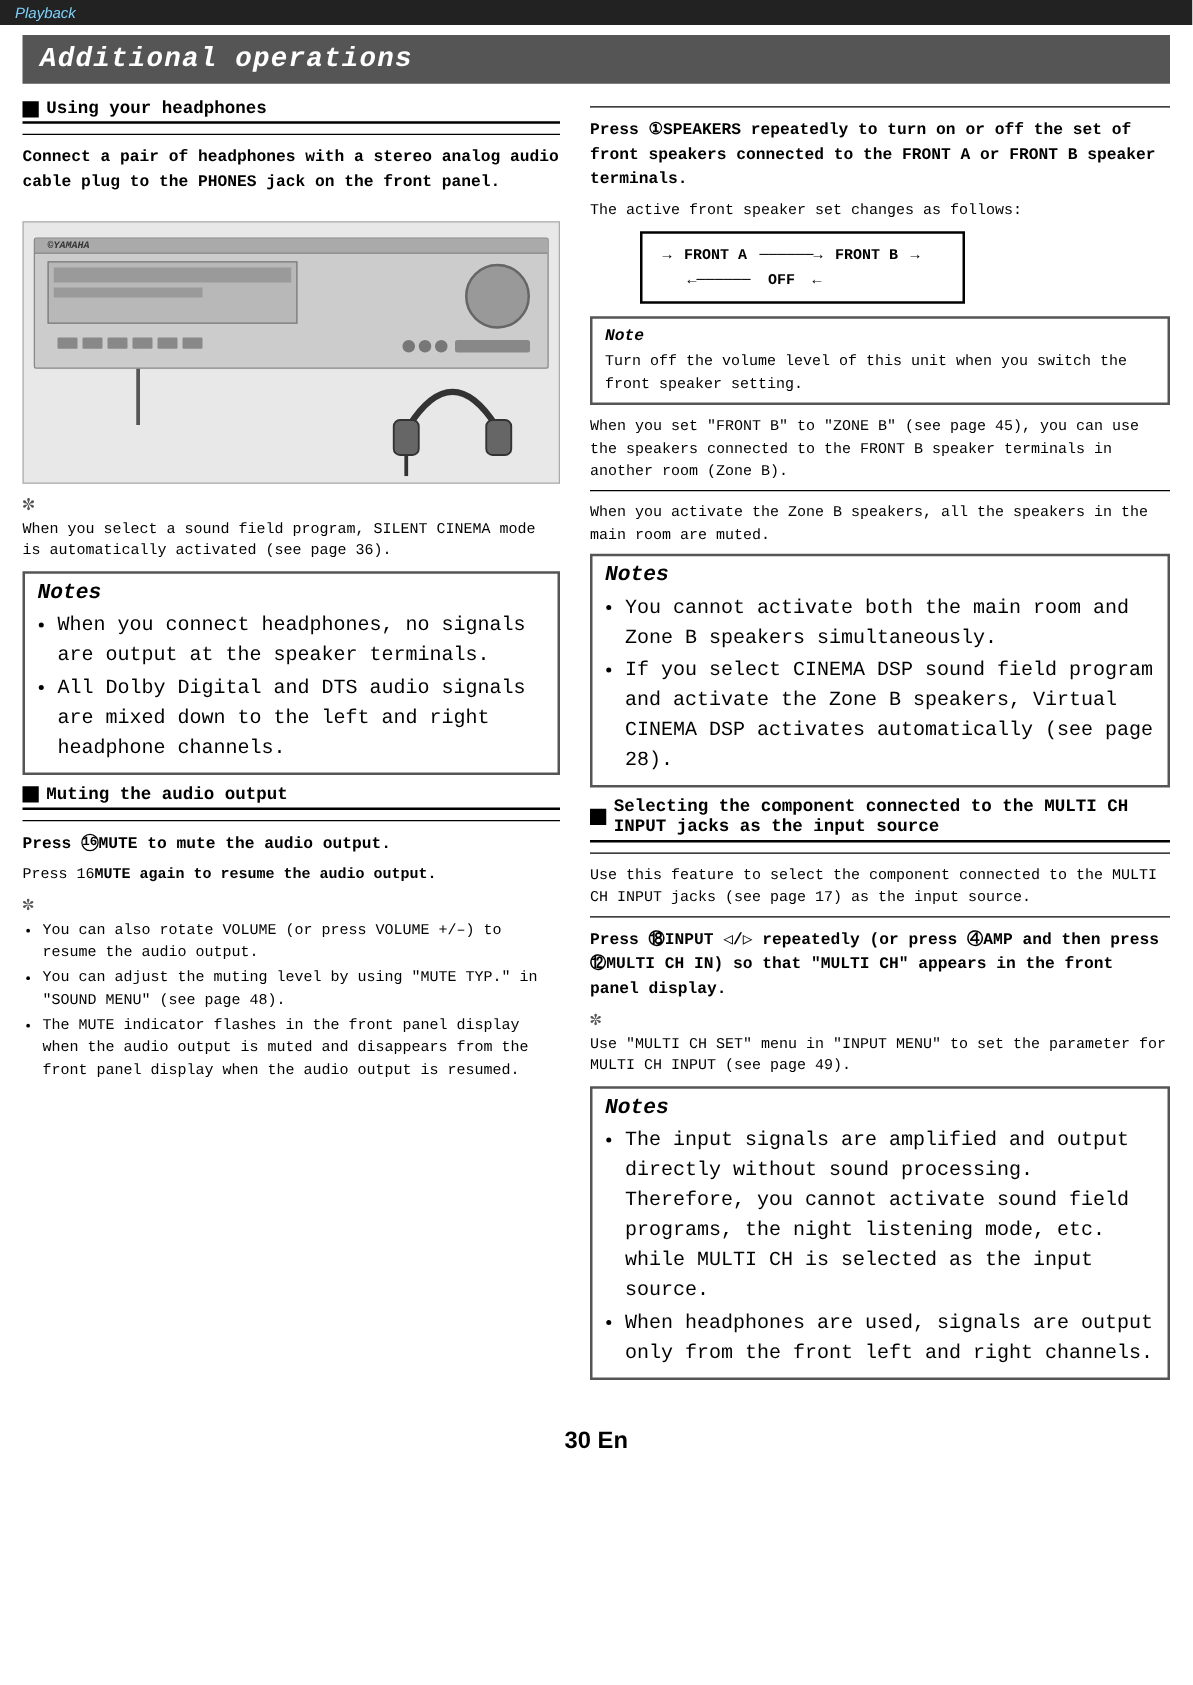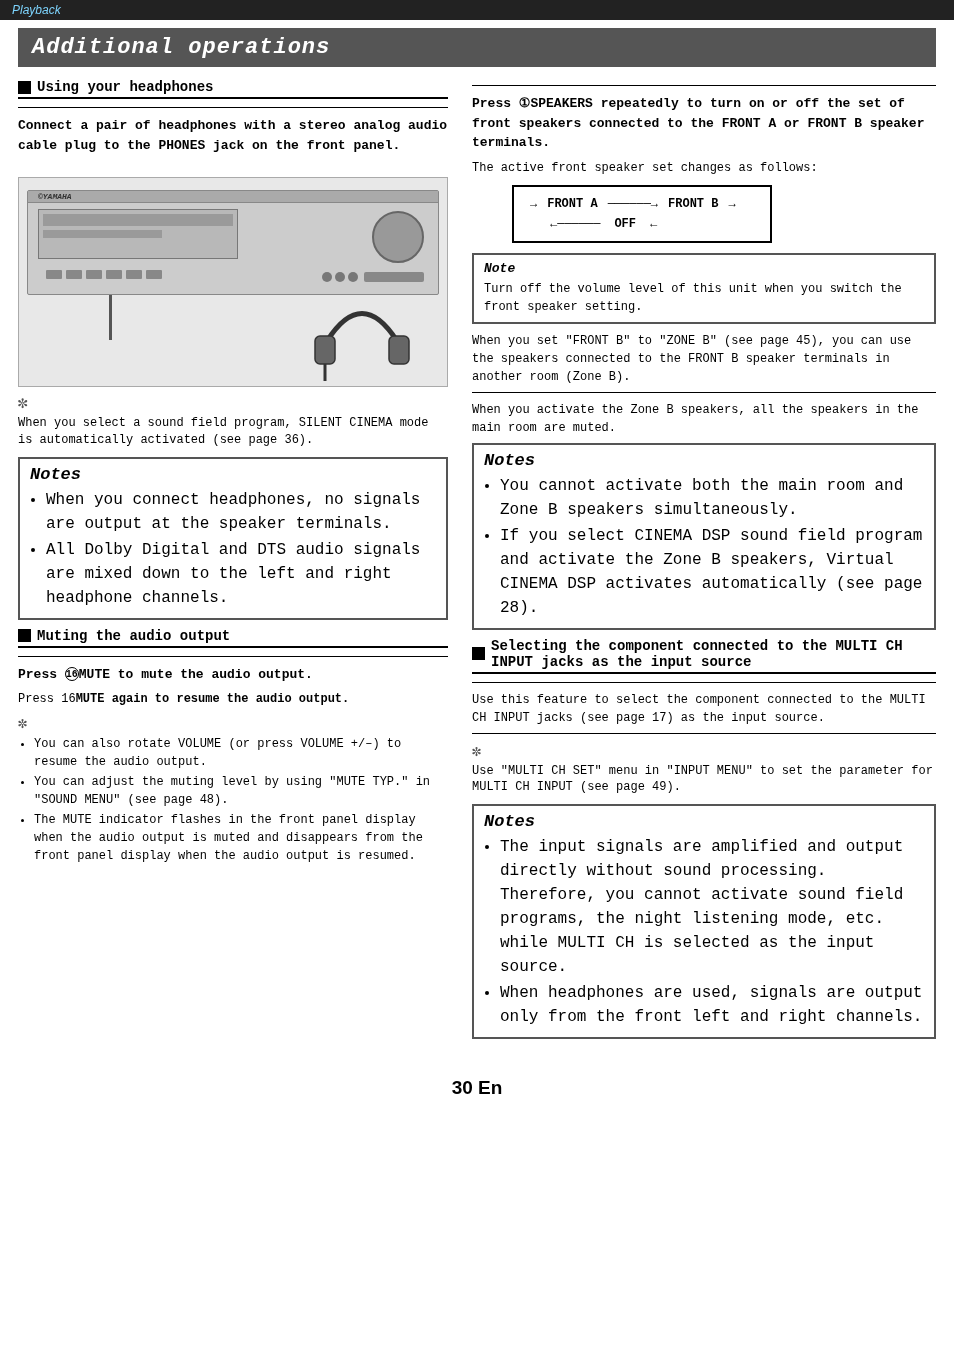--- a/index.html
+++ b/index.html
@@ -309,20 +309,21 @@
         </ul>
       </div>
 
       <div class="sub-heading">
         <span class="sq-icon"></span>
         <span>Selecting the component connected to the MULTI CH INPUT jacks as the input source</span>
       </div>
       <hr class="section-line">
       <p class="normal-text">Use this feature to select the component connected to the MULTI CH INPUT jacks (see page 17) as the input source.</p>
       <hr class="section-line">
+      <p class="press-bold">Press ⑱INPUT ◁/▷ repeatedly (or press ④AMP and then press ⑫MULTI CH IN) so that "MULTI CH" appears in the front panel display.</p>
 
       <div class="tip-star">✼</div>
       <p class="tip-text">Use "MULTI CH SET" menu in "INPUT MENU" to set the parameter for MULTI CH INPUT (see page 49).</p>
 
       <div class="notes-box">
         <div class="notes-title">Notes</div>
         <ul class="notes-list">
           <li>The input signals are amplified and output directly without sound processing. Therefore, you cannot activate sound field programs, the night listening mode, etc. while MULTI CH is selected as the input source.</li>
           <li>When headphones are used, signals are output only from the front left and right channels.</li>
         </ul>

